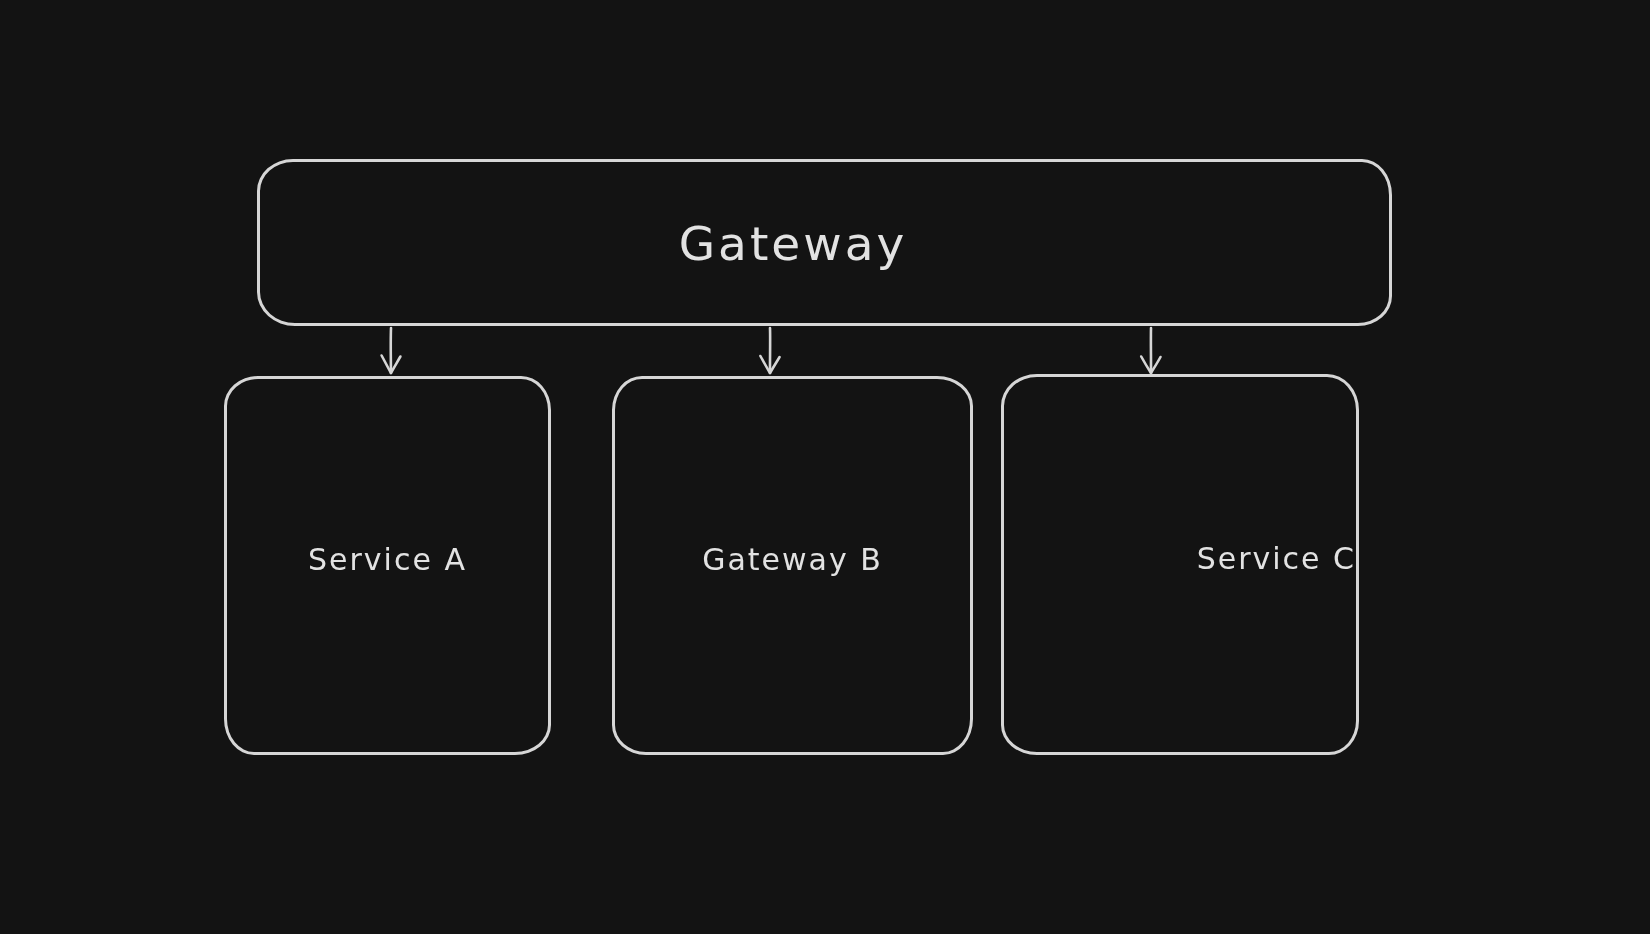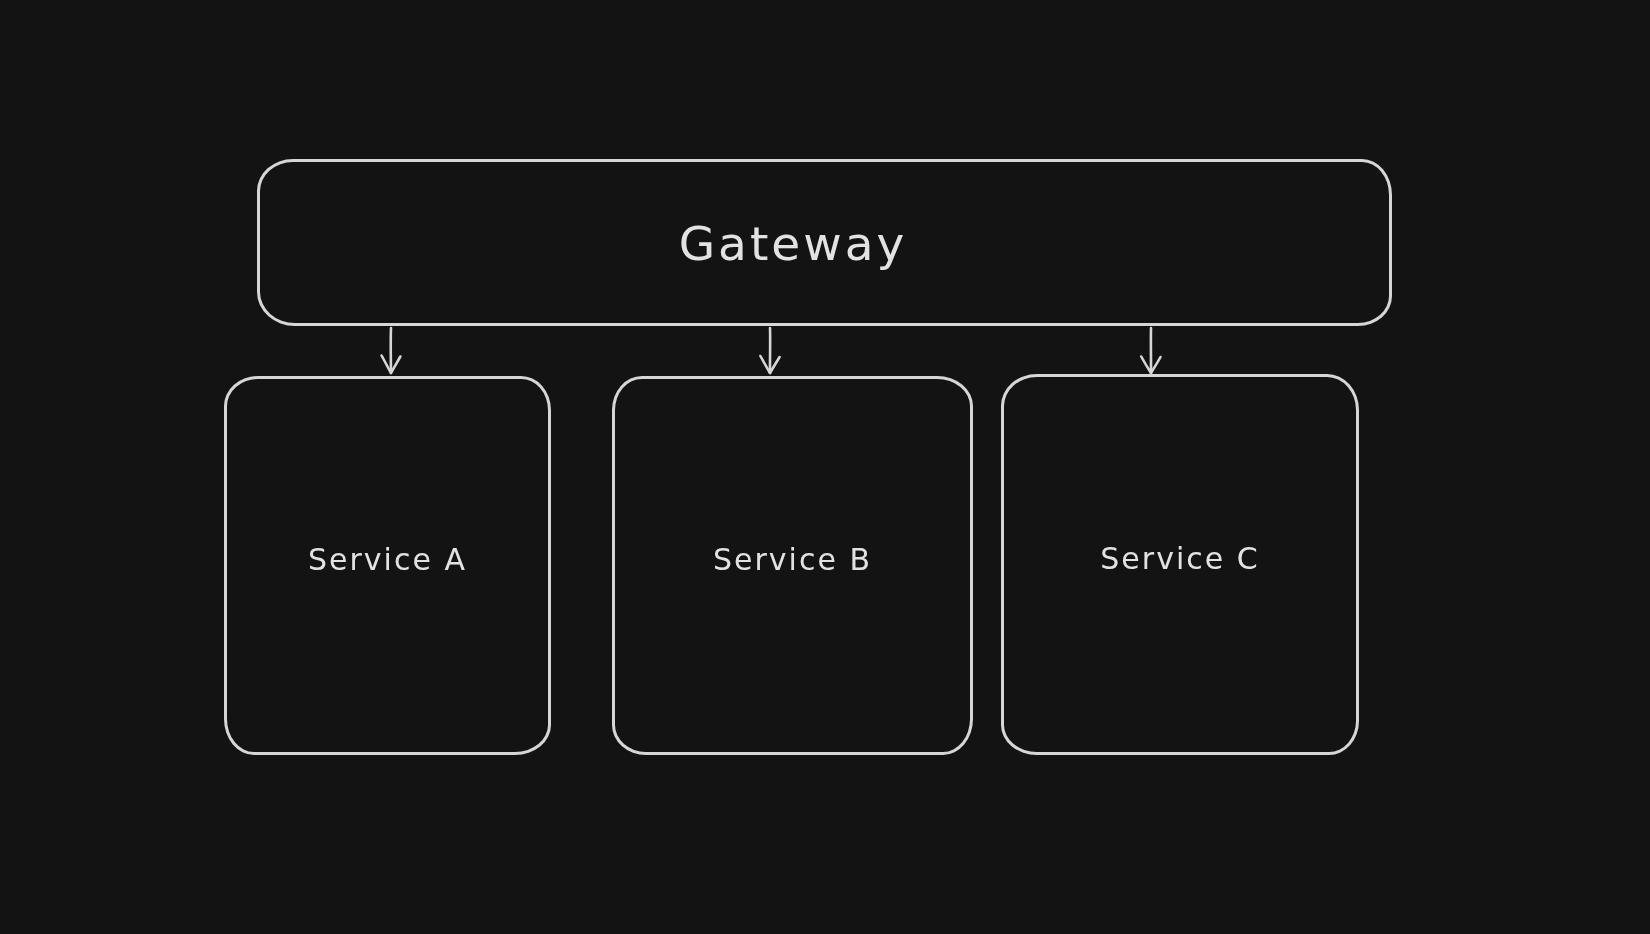--- a/index.html
+++ b/index.html
@@ -65,20 +65,21 @@
     width: 361px;
     height: 379px;
     border-radius: 30px 36px 30px 34px / 34px 30px 36px 30px;
   }
   .node-c {
     left: 1001px;
     top: 374px;
     width: 358px;
     height: 381px;
     border-radius: 36px 32px 30px 36px / 32px 36px 34px 30px;
+    justify-content: flex-end;
   }
   .service-label {
     font-size: 30px;
     letter-spacing: 2px;
     white-space: nowrap;
     color: var(--text);
     transform: translateY(-6px);
   }
   
   .arrow {
@@ -124,20 +125,20 @@
     <path d="M22 1 C21.7 14 22.1 31 22 45"></path>
     <path d="M22 46 C18.5 40.5 15.2 35 12.2 29.5"></path>
     <path d="M22 46 C25 41 28.5 35.5 31.5 30"></path>
   </svg>
 
   <div class="node node-service node-a">
     <span class="service-label">Service A</span>
   </div>
 
   <div class="node node-service node-b">
-    <span class="service-label">Service B</span>
+    <span class="service-label">Gateway B</span>
   </div>
 
   <div class="node node-service node-c">
     <span class="service-label">Service C</span>
   </div>
 
 </div>
 
 </body></html>

